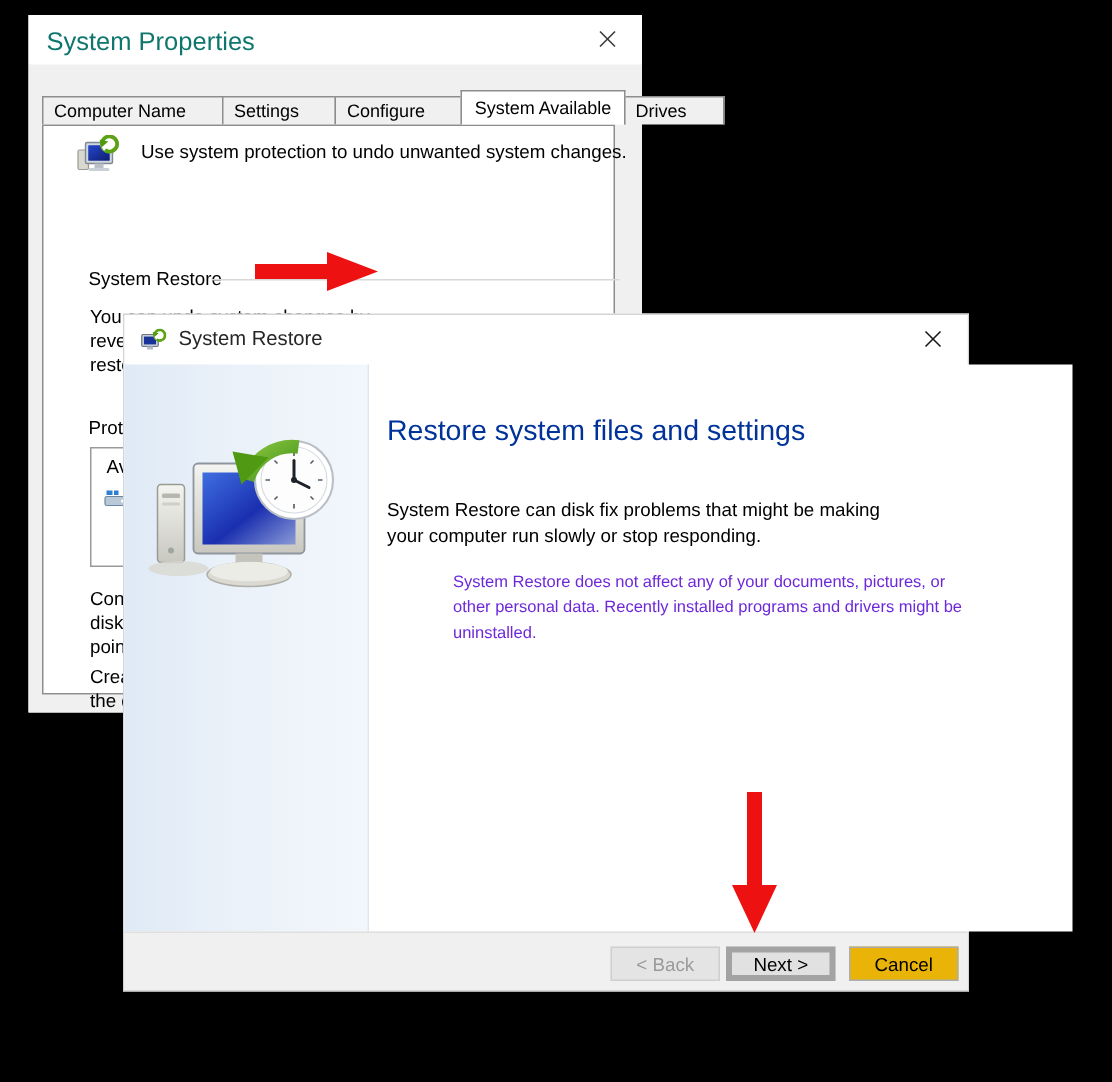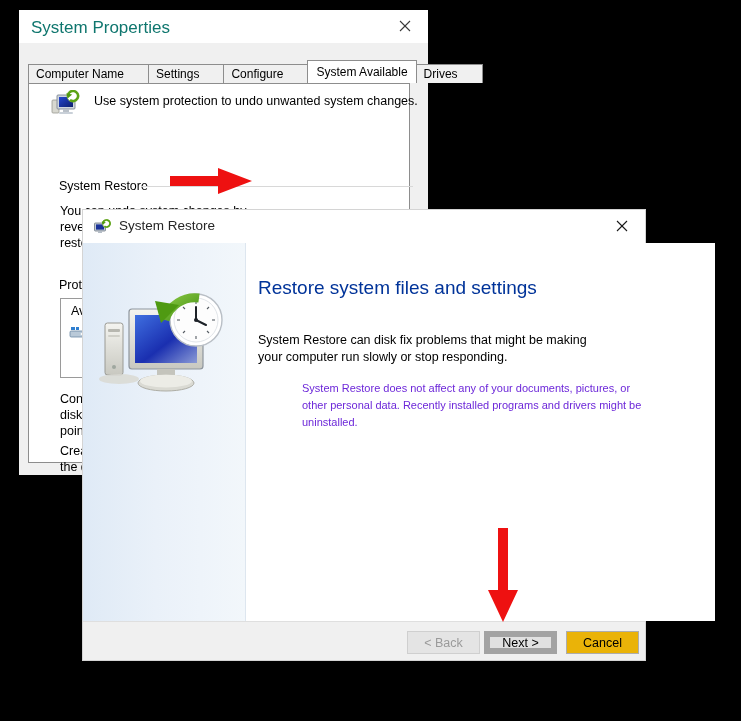--- a/index.html
+++ b/index.html
@@ -312,21 +312,21 @@
   }
   #btn-back {
     left: 324px; width: 73px;
     color: #9a9a9a;
     background: #e4e4e4;
     border-color: #cfcfcf;
   }
   #btn-next {
     left: 401px; width: 73px;
     background: #e1e1e1;
-    border: 6px solid #a3a3a3;
+    border: 4px solid #a3a3a3;
   }
   #btn-cancel { left: 483px; width: 73px; }
 </style>
 </head>
 <body>
 
 <div id="root">
 
   <div id="sysprops">
 

